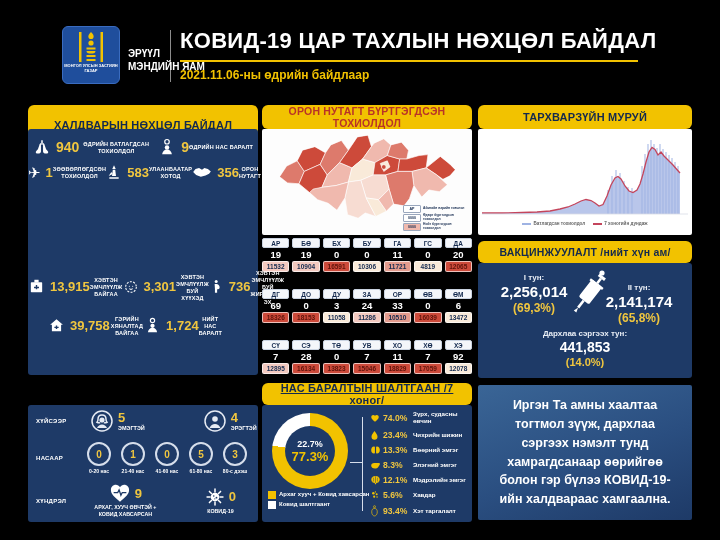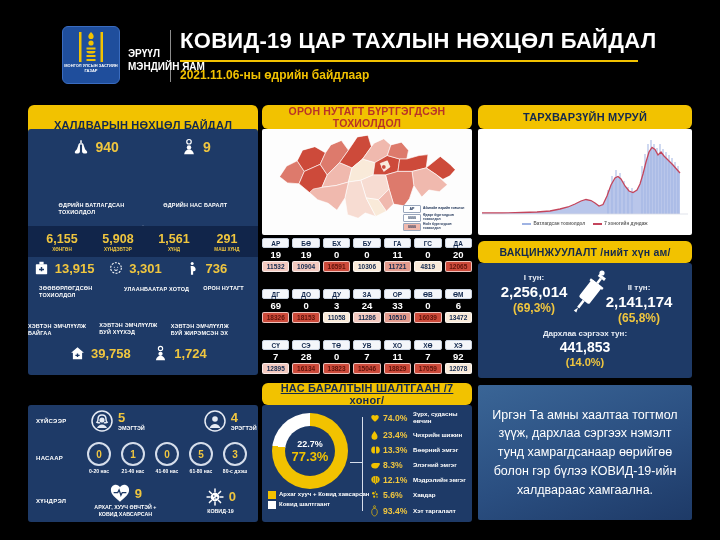--- a/index.html
+++ b/index.html
@@ -9,21 +9,21 @@
   .body-blue{background:#1e3a67;border-radius:3px;}
   
   #logo{left:62px;top:26px;width:58px;height:58px;background:#1f4e9c;border-radius:6px;border:1px solid #3a6cc0;display:flex;flex-direction:column;align-items:center;justify-content:flex-start;padding-top:3px;box-sizing:border-box;}
   #logo .cap{font-size:4px;line-height:1.2;text-align:center;color:#fff;font-weight:bold;}
   #ministry{left:128px;top:48px;width:78px;font-size:10px;font-weight:bold;line-height:1.25;}
   #hdr-divider{left:170px;top:30px;width:1px;height:52px;background:rgba(255,255,255,.55);}
   #title{left:180px;top:28px;width:520px;font-size:22px;font-weight:bold;letter-spacing:.3px;}
   #title-rule{left:180px;top:60px;width:458px;height:2px;background:#f2c200;}
   #subtitle{left:180px;top:68px;font-size:12px;font-weight:bold;color:#f2c200;}
   
-  .stat{display:flex;flex-direction:column;align-items:center;gap:44px;}
+  .stat{display:flex;align-items:center;text-align:center;}
   .stat .top{display:flex;align-items:center;gap:5px;}
   .stat .num{color:#f0c63f;font-weight:bold;font-size:13px;}
   .stat .lab{font-size:5.5px;font-weight:bold;line-height:1.3;margin-top:2px;max-width:74px;letter-spacing:.2px;}
   .icon-w{color:#fff;display:inline-flex;}
   
   #severity{left:28px;top:226px;width:230px;height:31px;background:#11254a;display:flex;justify-content:space-around;align-items:center;padding:0 6px;box-sizing:border-box;}
   .sev{display:flex;flex-direction:column;align-items:center;}
   .sev .v{color:#f0c63f;font-size:12.5px;font-weight:bold;}
   .sev .l{color:#f0c63f;font-size:4.6px;font-weight:bold;margin-top:1px;}
   
@@ -80,21 +80,21 @@
   .cl-tx{font-size:6px;font-weight:bold;line-height:1.25;}
   #bracket{position:absolute;left:100px;top:12px;width:8px;height:94px;border-left:1px solid #d6deeb;}
   #bracket-stub{position:absolute;left:88px;top:57px;width:12px;height:1px;background:#d6deeb;}
   #causes-list{position:absolute;left:108px;top:6px;width:100px;display:flex;flex-direction:column;justify-content:space-between;height:106px;}
   .cause{display:grid;grid-template-columns:13px 30px 1fr;align-items:center;}
   .cause .ci{color:#f2c200;display:flex;align-items:center;}
   .cause .cp{color:#f0c63f;font-size:8.6px;font-weight:bold;}
   .cause .ct{color:#fff;font-size:6.2px;font-weight:bold;line-height:1.1;}
   
   #message{left:478px;top:385px;width:214px;height:135px;background:linear-gradient(160deg,#3a6596 0%,#2a4e80 55%,#1e3a67 100%);border-radius:2px;display:flex;align-items:center;justify-content:center;padding:10px 12px;box-sizing:border-box;}
-  #message p{margin:0;font-size:12.5px;font-weight:normal;text-align:center;line-height:1.5;}
+  #message p{margin:0;font-size:12.5px;font-weight:bold;text-align:center;line-height:1.5;}
   svg{display:block;}
 </style>
 </head>
 <body>
 
 <div id="stage">
 
   <div class="abs" id="logo">
     <svg width="26" height="34" viewBox="0 0 26 34">
       <g fill="#f2c200">
@@ -173,44 +173,22 @@
                 <path d="M2 9l4-5 6-2 5 3 4-3 6 2 5 4-3 4-6 3-8 2-8-3z"></path>
               </svg>
           </span>
           <span class="num">356</span>
         </div>
         <div class="lab">ОРОН НУТАГТ</div>
       </div>
     </div>
   </div>
 
-  <div class="abs" id="severity">
-
-      <div class="sev">
-        <span class="v">6,155</span>
-        <span class="l">ХӨНГӨН</span>
-      </div>
-
-      <div class="sev">
-        <span class="v">5,908</span>
-        <span class="l">ХҮНДЭВТЭР</span>
-      </div>
-
-      <div class="sev">
-        <span class="v">1,561</span>
-        <span class="l">ХҮНД</span>
-      </div>
-
-      <div class="sev">
-        <span class="v">291</span>
-        <span class="l">МАШ ХҮНД</span>
-      </div>
-    </div>
-
-  <div class="abs" style="left:28px;top:260px;width:214px;">
+
+  <div class="abs" style="left:28px;top:268px;width:214px;">
     <div style="display:flex;justify-content:space-evenly;">
       <div class="stat">
         <div class="top">
           <span class="icon-w">
             <svg width="17" height="17" viewBox="0 0 24 24">
                 <rect x="4" y="6" width="16" height="14" rx="1" fill="#fff"></rect>
                 <rect x="9" y="2.5" width="6" height="4" fill="#fff"></rect>
                 <path d="M11 10h2v6h-2z M8.5 12.5h7v1.8h-7z" fill="#1e3a67"></path>
               </svg>
           </span>

